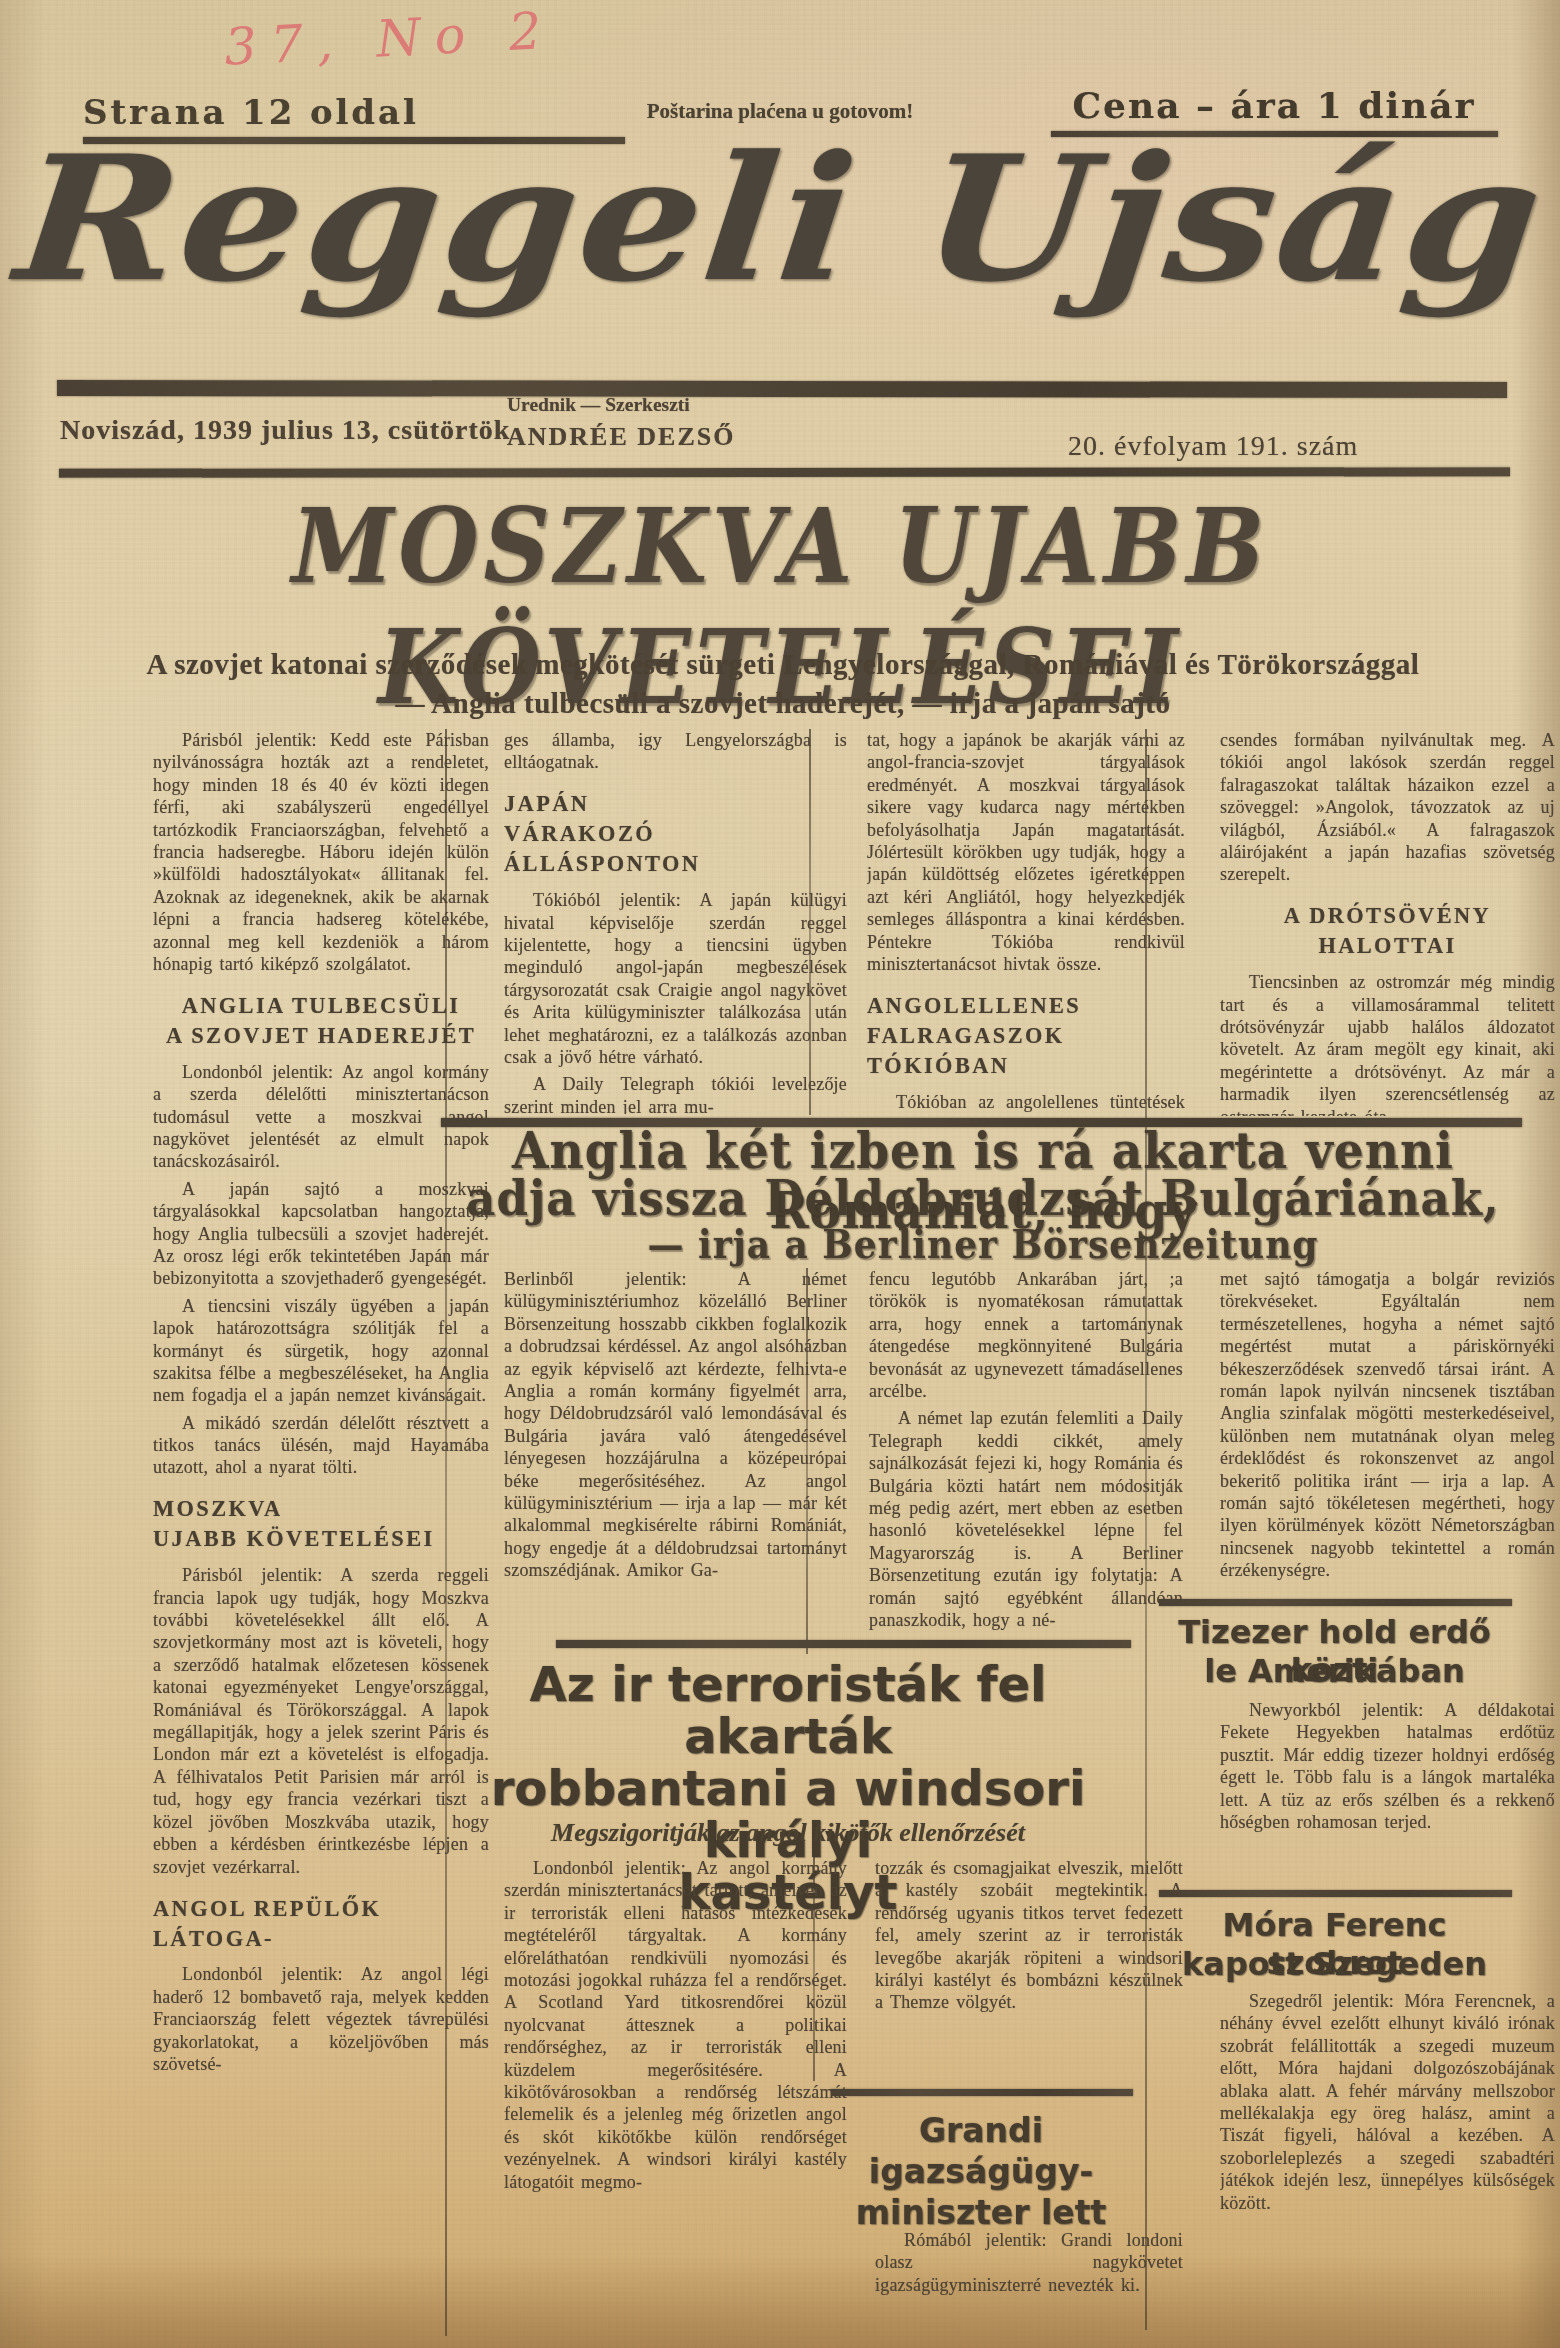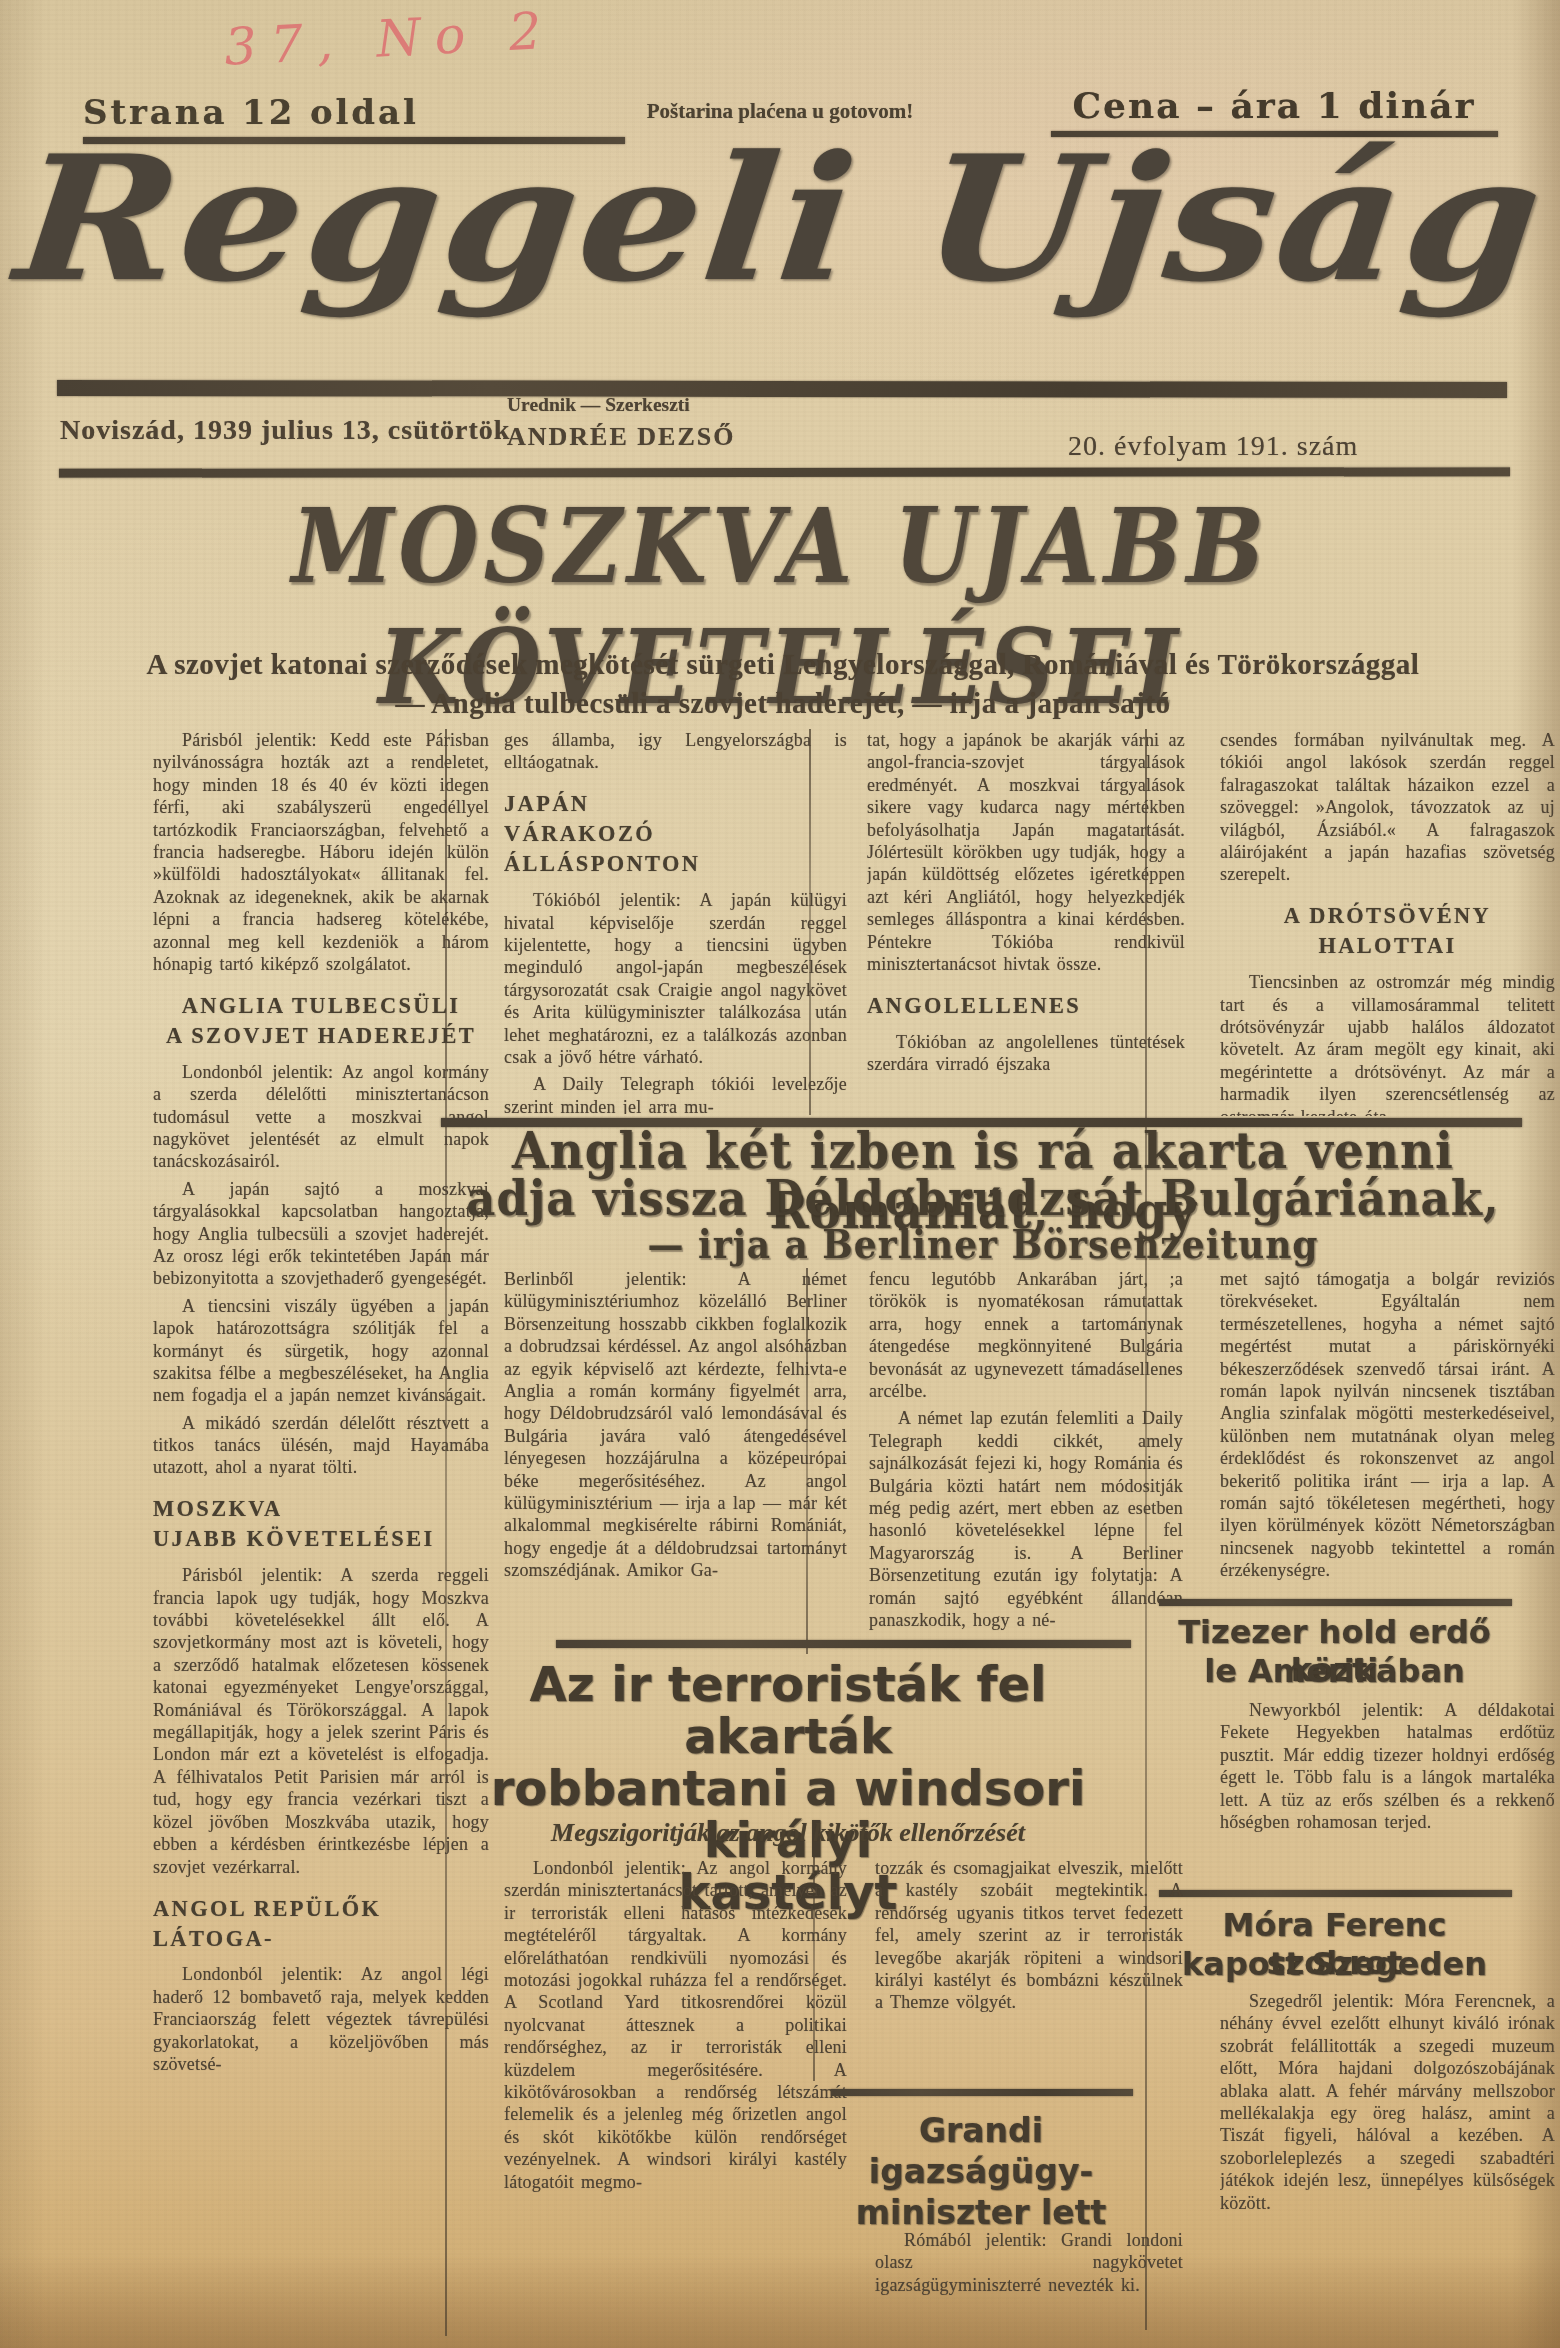--- a/index.html
+++ b/index.html
@@ -157,20 +157,21 @@
         <div>VÁRAKOZÓ ÁLLÁSPONTON</div>
     </div>
     <p>Tókióból jelentik: A japán külügyi hivatal képviselője szerdán reggel kijelentette, hogy a tiencsini ügyben meginduló angol-japán megbeszélések tárgysorozatát csak Craigie angol nagykövet és Arita külügyminiszter találkozása után lehet meghatározni, ez a találkozás azonban csak a jövő hétre várható.</p>
     <p>A Daily Telegraph tókiói levelezője szerint minden jel arra mu-</p>
   </div>
 
   <div class="abs col c3">
     <p class="noind">tat, hogy a japánok be akarják várni az angol-francia-szovjet tárgyalások eredményét. A moszkvai tárgyalások sikere vagy kudarca nagy mértékben befolyásolhatja Japán magatartását. Jólértesült körökben ugy tudják, hogy a japán küldöttség előzetes igéretképpen azt kéri Angliától, hogy helyezkedjék semleges álláspontra a kinai kérdésben. Péntekre Tókióba rendkivül minisztertanácsot hivtak össze.</p>
     <div class="colhead">
       <div>ANGOLELLENES</div>
+        <div>FALRAGASZOK TÓKIÓBAN</div>
     </div>
     <p>Tókióban az angolellenes tüntetések szerdára virradó éjszaka</p>
   </div>
 
   <div class="abs col c4">
     <p class="noind">csendes formában nyilvánultak meg. A tókiói angol lakósok szerdán reggel falragaszokat találtak házaikon ezzel a szöveggel: »Angolok, távozzatok az uj világból, Ázsiából.« A falragaszok aláirójaként a japán hazafias szövetség szerepelt.</p>
     <div class="colhead ctr">
       <div>A DRÓTSÖVÉNY HALOTTAI</div>
     </div>
     <p>Tiencsinben az ostromzár még mindig tart és a villamosárammal telitett drótsövényzár ujabb halálos áldozatot követelt. Az áram megölt egy kinait, aki megérintette a drótsövényt. Az már a harmadik ilyen szerencsétlenség az ostromzár kezdete óta.</p>

